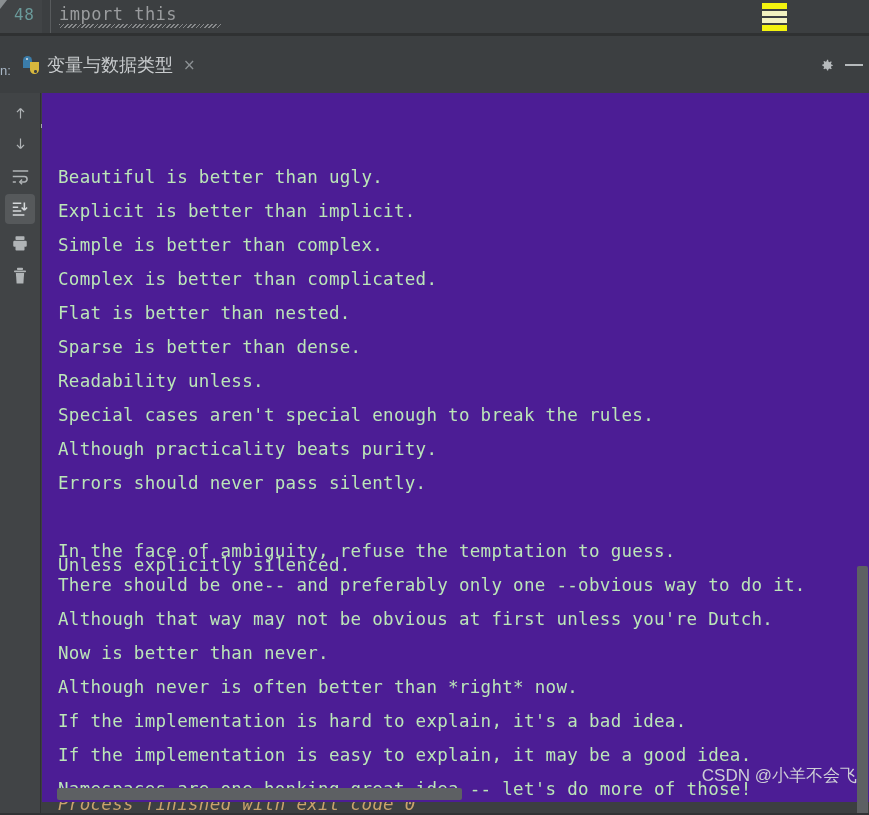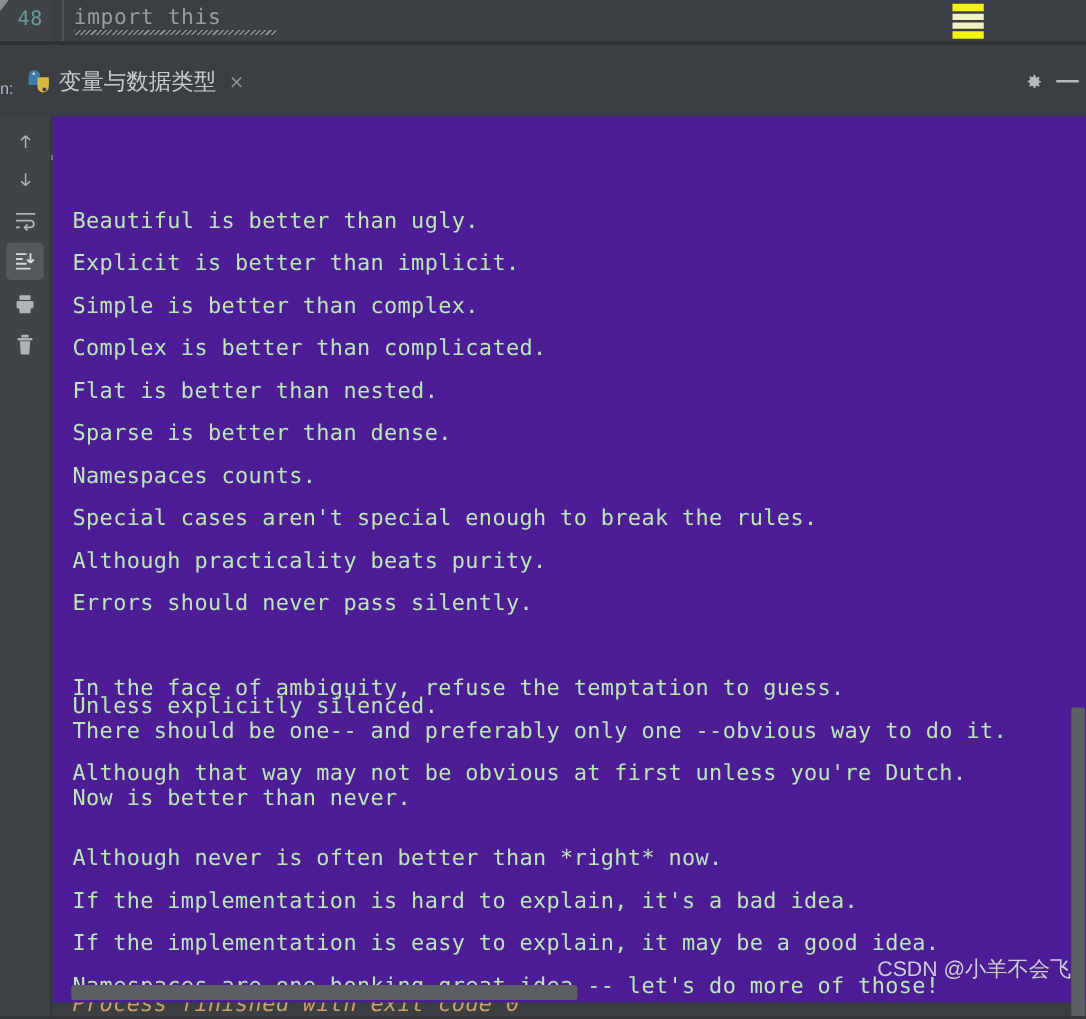--- a/index.html
+++ b/index.html
@@ -281,29 +281,29 @@
       </div>
     </div>
 
     <div class="console">
       <div class="out-line" style="top:74px;">Beautiful is better than ugly.</div>
       <div class="out-line" style="top:108px;">Explicit is better than implicit.</div>
       <div class="out-line" style="top:142px;">Simple is better than complex.</div>
       <div class="out-line" style="top:176px;">Complex is better than complicated.</div>
       <div class="out-line" style="top:210px;">Flat is better than nested.</div>
       <div class="out-line" style="top:244px;">Sparse is better than dense.</div>
-      <div class="out-line" style="top:278px;">Namespaces counts.</div>
+      <div class="out-line" style="top:278px;">Readability unless.</div>
       <div class="out-line" style="top:312px;">Special cases aren't special enough to break the rules.</div>
       <div class="out-line" style="top:346px;">Although practicality beats purity.</div>
       <div class="out-line" style="top:380px;">Errors should never pass silently.</div>
       <div class="out-line" style="top:414px;margin-top:48px;">Unless explicitly silenced.</div>
       <div class="out-line" style="top:448px;">In the face of ambiguity, refuse the temptation to guess.</div>
       <div class="out-line" style="top:482px;">There should be one-- and preferably only one --obvious way to do it.</div>
       <div class="out-line" style="top:516px;">Although that way may not be obvious at first unless you're Dutch.</div>
-      <div class="out-line" style="top:536px;">Now is better than never.</div>
+      <div class="out-line" style="top:550px;">Now is better than never.</div>
       <div class="out-line" style="top:584px;">Although never is often better than *right* now.</div>
       <div class="out-line" style="top:618px;">If the implementation is hard to explain, it's a bad idea.</div>
       <div class="out-line" style="top:652px;">If the implementation is easy to explain, it may be a good idea.</div>
       <div class="out-line" style="top:686px;">Namespaces are one honking great idea -- let's do more of those!</div>
 
       <div class="watermark">CSDN @小羊不会飞</div>
     </div>
 
     <div class="bottom-peek">
       <div class="peek-line">Process finished with exit code 0</div>

